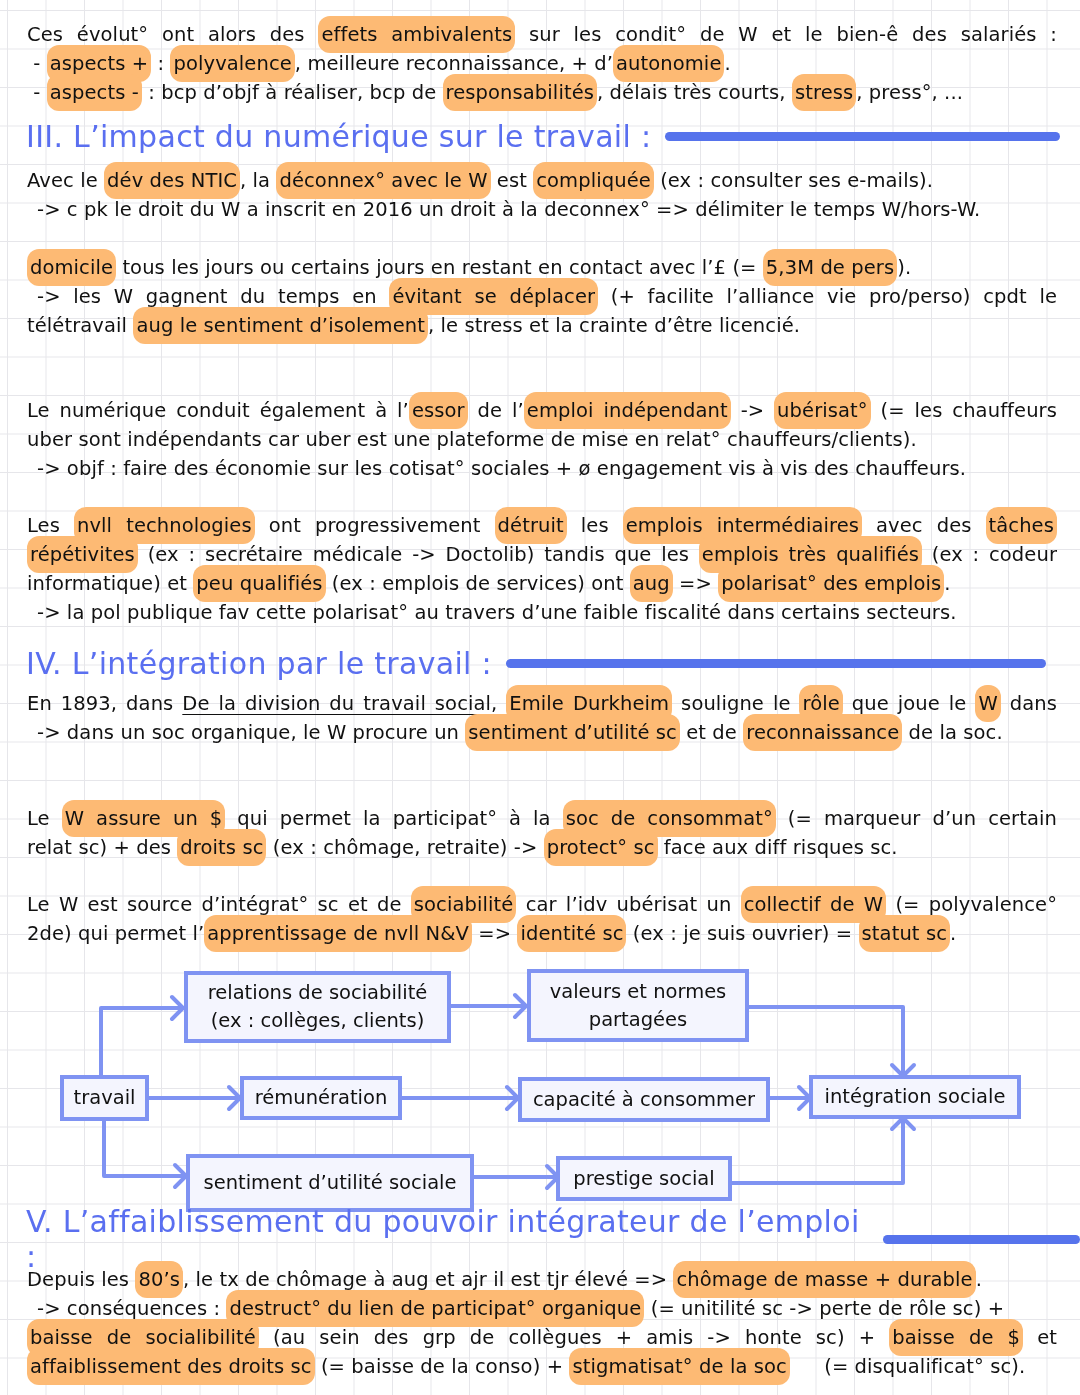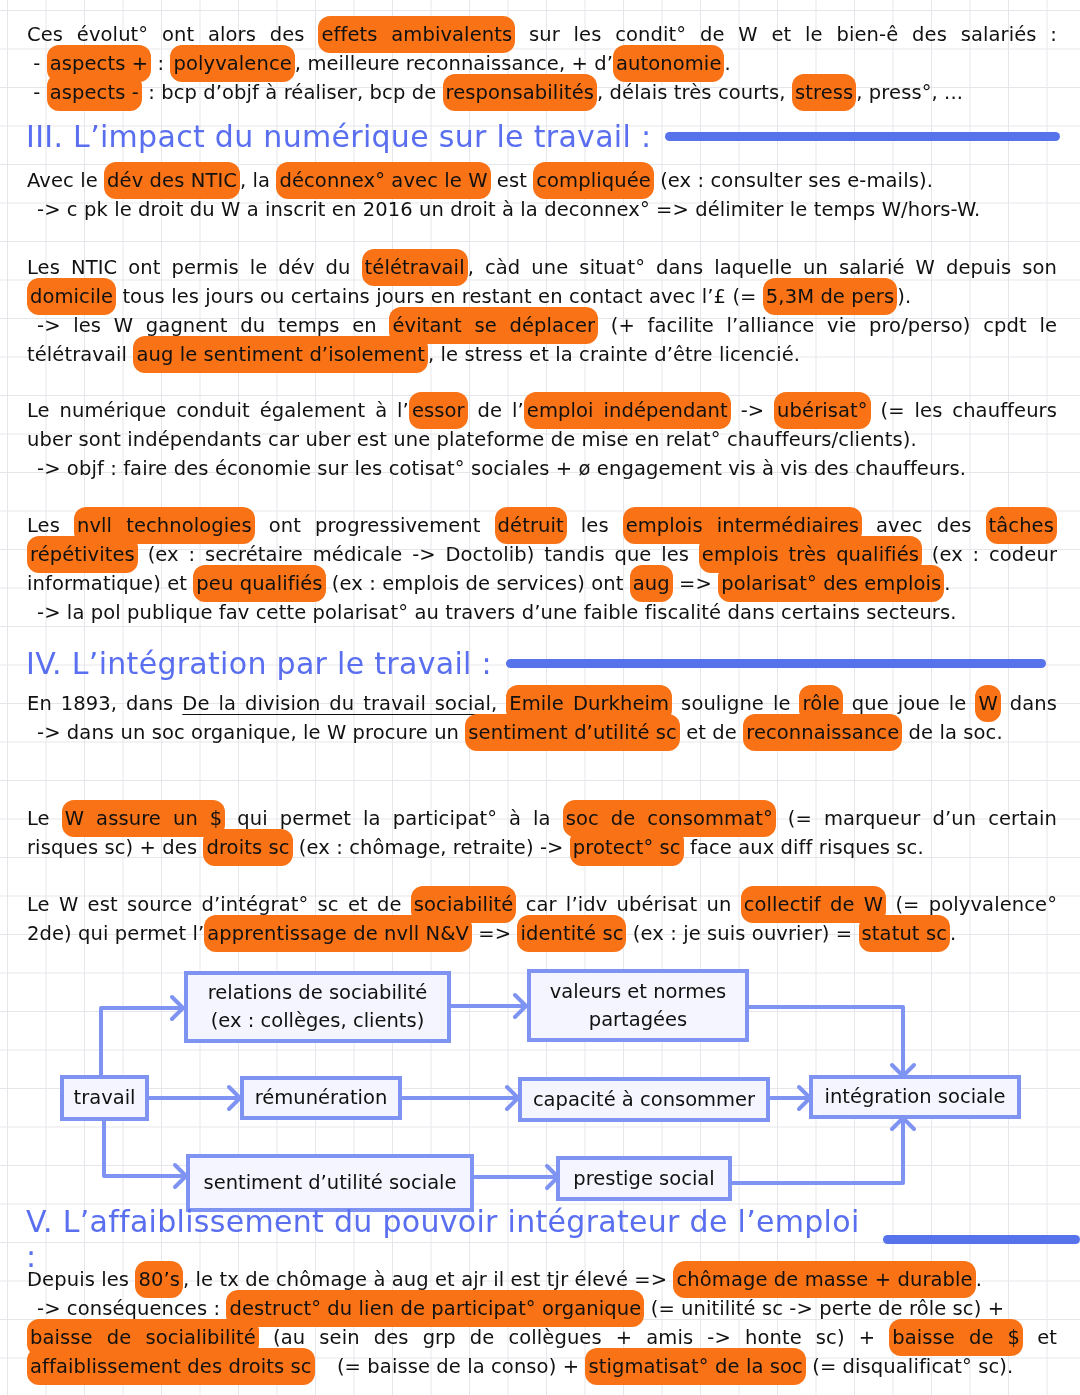--- a/index.html
+++ b/index.html
@@ -15,21 +15,21 @@
     color: #111;
   }
   .para {
     position: absolute; left: 27px; width: 1030px;
     font-size: 19.5px; line-height: 29px; letter-spacing: 0.1px;
     text-align: justify;
   }
   .para .line { display: block; white-space: nowrap; text-align: justify; text-align-last: justify; }
   .para .line.last { text-align-last: left; }
   .para .line.ind { padding-left: 10px; }
-  .hl { background: #f97316; border-radius: 12px; padding: 7px 3px; }
+  .hl { background: #fdba74; border-radius: 12px; padding: 7px 3px; }
   .ul { text-decoration: underline; text-underline-offset: 4px; }
   .heading {
     position: absolute; left: 26px; height: 46px;
     display: flex; align-items: center;
     font-family: "DejaVu Sans", sans-serif;
     font-size: 30px; color: #5a6ff0; letter-spacing: 0.3px;
   }
   .heading .bar {
     height: 9px; background: #5673ec; border-radius: 5px; margin-left: 14px;
   }
@@ -55,21 +55,20 @@
   <span>III. L’impact du numérique sur le travail :</span>
   <span class="bar" style="width:395px;"></span>
 </div>
 
 <div class="para" style="top:166px;">
   <span class="line" style="text-align-last: left; white-space: pre;"><span style="white-space: pre;">Avec le </span><span class="hl" style="white-space: pre;">dév des NTIC</span><span style="white-space: pre;">, la </span><span class="hl" style="white-space: pre;">déconnex° avec le W</span><span style="white-space: pre;"> est </span><span class="hl" style="white-space: pre;">compliquée</span><span style="white-space: pre;"> (ex : consulter ses e-mails).</span></span>
   <span class="line ind last" style="white-space: pre;">-&gt; c pk le droit du W a inscrit en 2016 un droit à la deconnex° =&gt; délimiter le temps W/hors-W.</span>
 </div>
 
 <div class="para" style="top:253px;">
-  <span class="line" style="white-space: pre;"><span style="white-space: pre;">Les NTIC ont permis le dév du </span><span class="hl" style="white-space: pre;">télétravail</span><span style="white-space: pre;">, càd une situat° dans laquelle un salarié W depuis son</span></span>
   <span class="line last" style="white-space: pre;"><span class="hl" style="white-space: pre;">domicile</span><span style="white-space: pre;"> tous les jours ou certains jours en restant en contact avec l’£ (= </span><span class="hl" style="white-space: pre;">5,3M de pers</span><span style="white-space: pre;">).</span></span>
   <span class="line ind" style="white-space: pre;"><span style="white-space: pre;">-&gt; les W gagnent du temps en </span><span class="hl" style="white-space: pre;">évitant se déplacer</span><span style="white-space: pre;"> (+ facilite l’alliance vie pro/perso) cpdt le</span></span>
   <span class="line last" style="white-space: pre;"><span style="white-space: pre;">télétravail </span><span class="hl" style="white-space: pre;">aug le sentiment d’isolement</span><span style="white-space: pre;">, le stress et la crainte d’être licencié.</span></span>
 </div>
 
 <div class="para" style="top:396px;">
   <span class="line" style="white-space: pre;"><span style="white-space: pre;">Le numérique conduit également à l’</span><span class="hl" style="white-space: pre;">essor</span><span style="white-space: pre;"> de l’</span><span class="hl" style="white-space: pre;">emploi indépendant</span><span style="white-space: pre;"> -&gt; </span><span class="hl" style="white-space: pre;">ubérisat°</span><span style="white-space: pre;"> (= les chauffeurs</span></span>
   <span class="line last" style="white-space: pre;">uber sont indépendants car uber est une plateforme de mise en relat° chauffeurs/clients).</span>
   <span class="line ind last" style="white-space: pre;">-&gt; objf : faire des économie sur les cotisat° sociales + ø engagement vis à vis des chauffeurs.</span>
 </div>
@@ -86,21 +85,21 @@
   <span class="bar" style="width:540px;"></span>
 </div>
 
 <div class="para" style="top:689px;">
   <span class="line" style="white-space: pre;"><span style="white-space: pre;">En 1893, dans </span><span class="ul" style="white-space: pre;">De la division du travail social</span><span style="white-space: pre;">, </span><span class="hl" style="white-space: pre;">Emile Durkheim</span><span style="white-space: pre;"> souligne le </span><span class="hl" style="white-space: pre;">rôle</span><span style="white-space: pre;"> que joue le </span><span class="hl" style="white-space: pre;">W</span><span style="white-space: pre;"> dans</span></span>
   <span class="line ind last" style="white-space: pre;"><span style="white-space: pre;">-&gt; dans un soc organique, le W procure un </span><span class="hl" style="white-space: pre;">sentiment d’utilité sc</span><span style="white-space: pre;"> et de </span><span class="hl" style="white-space: pre;">reconnaissance</span><span style="white-space: pre;"> de la soc.</span></span>
 </div>
 
 <div class="para" style="top:804px;">
   <span class="line" style="white-space: pre;"><span style="white-space: pre;">Le </span><span class="hl" style="white-space: pre;">W assure un $</span><span style="white-space: pre;"> qui permet la participat° à la </span><span class="hl" style="white-space: pre;">soc de consommat°</span><span style="white-space: pre;"> (= marqueur d’un certain</span></span>
-  <span class="line last" style="white-space: pre;"><span style="white-space: pre;">risques sc) + des </span><span class="hl" style="white-space: pre;">droits sc</span><span style="white-space: pre;"> (ex : chômage, retraite) -&gt; </span><span class="hl" style="white-space: pre;">protect° sc</span><span style="white-space: pre;"> face aux diff risques sc.</span></span>
+  <span class="line last" style="white-space: pre;"><span style="white-space: pre;">relat sc) + des </span><span class="hl" style="white-space: pre;">droits sc</span><span style="white-space: pre;"> (ex : chômage, retraite) -&gt; </span><span class="hl" style="white-space: pre;">protect° sc</span><span style="white-space: pre;"> face aux diff risques sc.</span></span>
 </div>
 
 <div class="para" style="top:890px;">
   <span class="line" style="white-space: pre;"><span style="white-space: pre;">Le W est source d’intégrat° sc et de </span><span class="hl" style="white-space: pre;">sociabilité</span><span style="white-space: pre;"> car l’idv ubérisat un </span><span class="hl" style="white-space: pre;">collectif de W</span><span style="white-space: pre;"> (= polyvalence°</span></span>
   <span class="line last" style="white-space: pre;"><span style="white-space: pre;">2de) qui permet l’</span><span class="hl" style="white-space: pre;">apprentissage de nvll N&amp;V</span><span style="white-space: pre;"> =&gt; </span><span class="hl" style="white-space: pre;">identité sc</span><span style="white-space: pre;"> (ex : je suis ouvrier) = </span><span class="hl" style="white-space: pre;">statut sc</span><span style="white-space: pre;">.</span></span>
 </div>
 
 <div>
   <svg class="diagram" viewBox="0 0 1080 1395" xmlns="http://www.w3.org/2000/svg">
     <g fill="none" stroke="#7f93f2" stroke-width="4" stroke-linejoin="round" stroke-linecap="round">
@@ -152,14 +151,14 @@
 
 <div class="heading" style="top:1216px;">
   <span>V. L’affaiblissement du pouvoir intégrateur de l’emploi :</span>
   <span class="bar" style="width:200px;"></span>
 </div>
 
 <div class="para" style="top:1265px;">
   <span class="line last" style="white-space: pre;"><span style="white-space: pre;">Depuis les </span><span class="hl" style="white-space: pre;">80’s</span><span style="white-space: pre;">, le tx de chômage à aug et ajr il est tjr élevé =&gt; </span><span class="hl" style="white-space: pre;">chômage de masse + durable</span><span style="white-space: pre;">.</span></span>
   <span class="line ind last" style="white-space: pre;"><span style="white-space: pre;">-&gt; conséquences : </span><span class="hl" style="white-space: pre;">destruct° du lien de participat° organique</span><span style="white-space: pre;"> (= unitilité sc -&gt; perte de rôle sc) +</span></span>
   <span class="line" style="white-space: pre;"><span class="hl" style="white-space: pre;">baisse de socialibilité</span><span style="white-space: pre;"> (au sein des grp de collègues + amis -&gt; honte sc) + </span><span class="hl" style="white-space: pre;">baisse de $</span><span style="white-space: pre;"> et</span></span>
-  <span class="line last" style="white-space: pre;"><span class="hl" style="white-space: pre;">affaiblissement des droits sc</span><span style="white-space: pre; margin-left: 16px;"> (= baisse de la conso) + </span><span class="hl" style="white-space: pre;">stigmatisat° de la soc</span><span style="white-space: pre;"> (= disqualificat° sc).</span></span>
+  <span class="line last" style="white-space: pre;"><span class="hl" style="white-space: pre;">affaiblissement des droits sc</span><span style="white-space: pre;"> (= baisse de la conso) + </span><span class="hl" style="white-space: pre;">stigmatisat° de la soc</span><span style="white-space: pre; margin-left: 28px;"> (= disqualificat° sc).</span></span>
 </div>
 
 </body></html>

